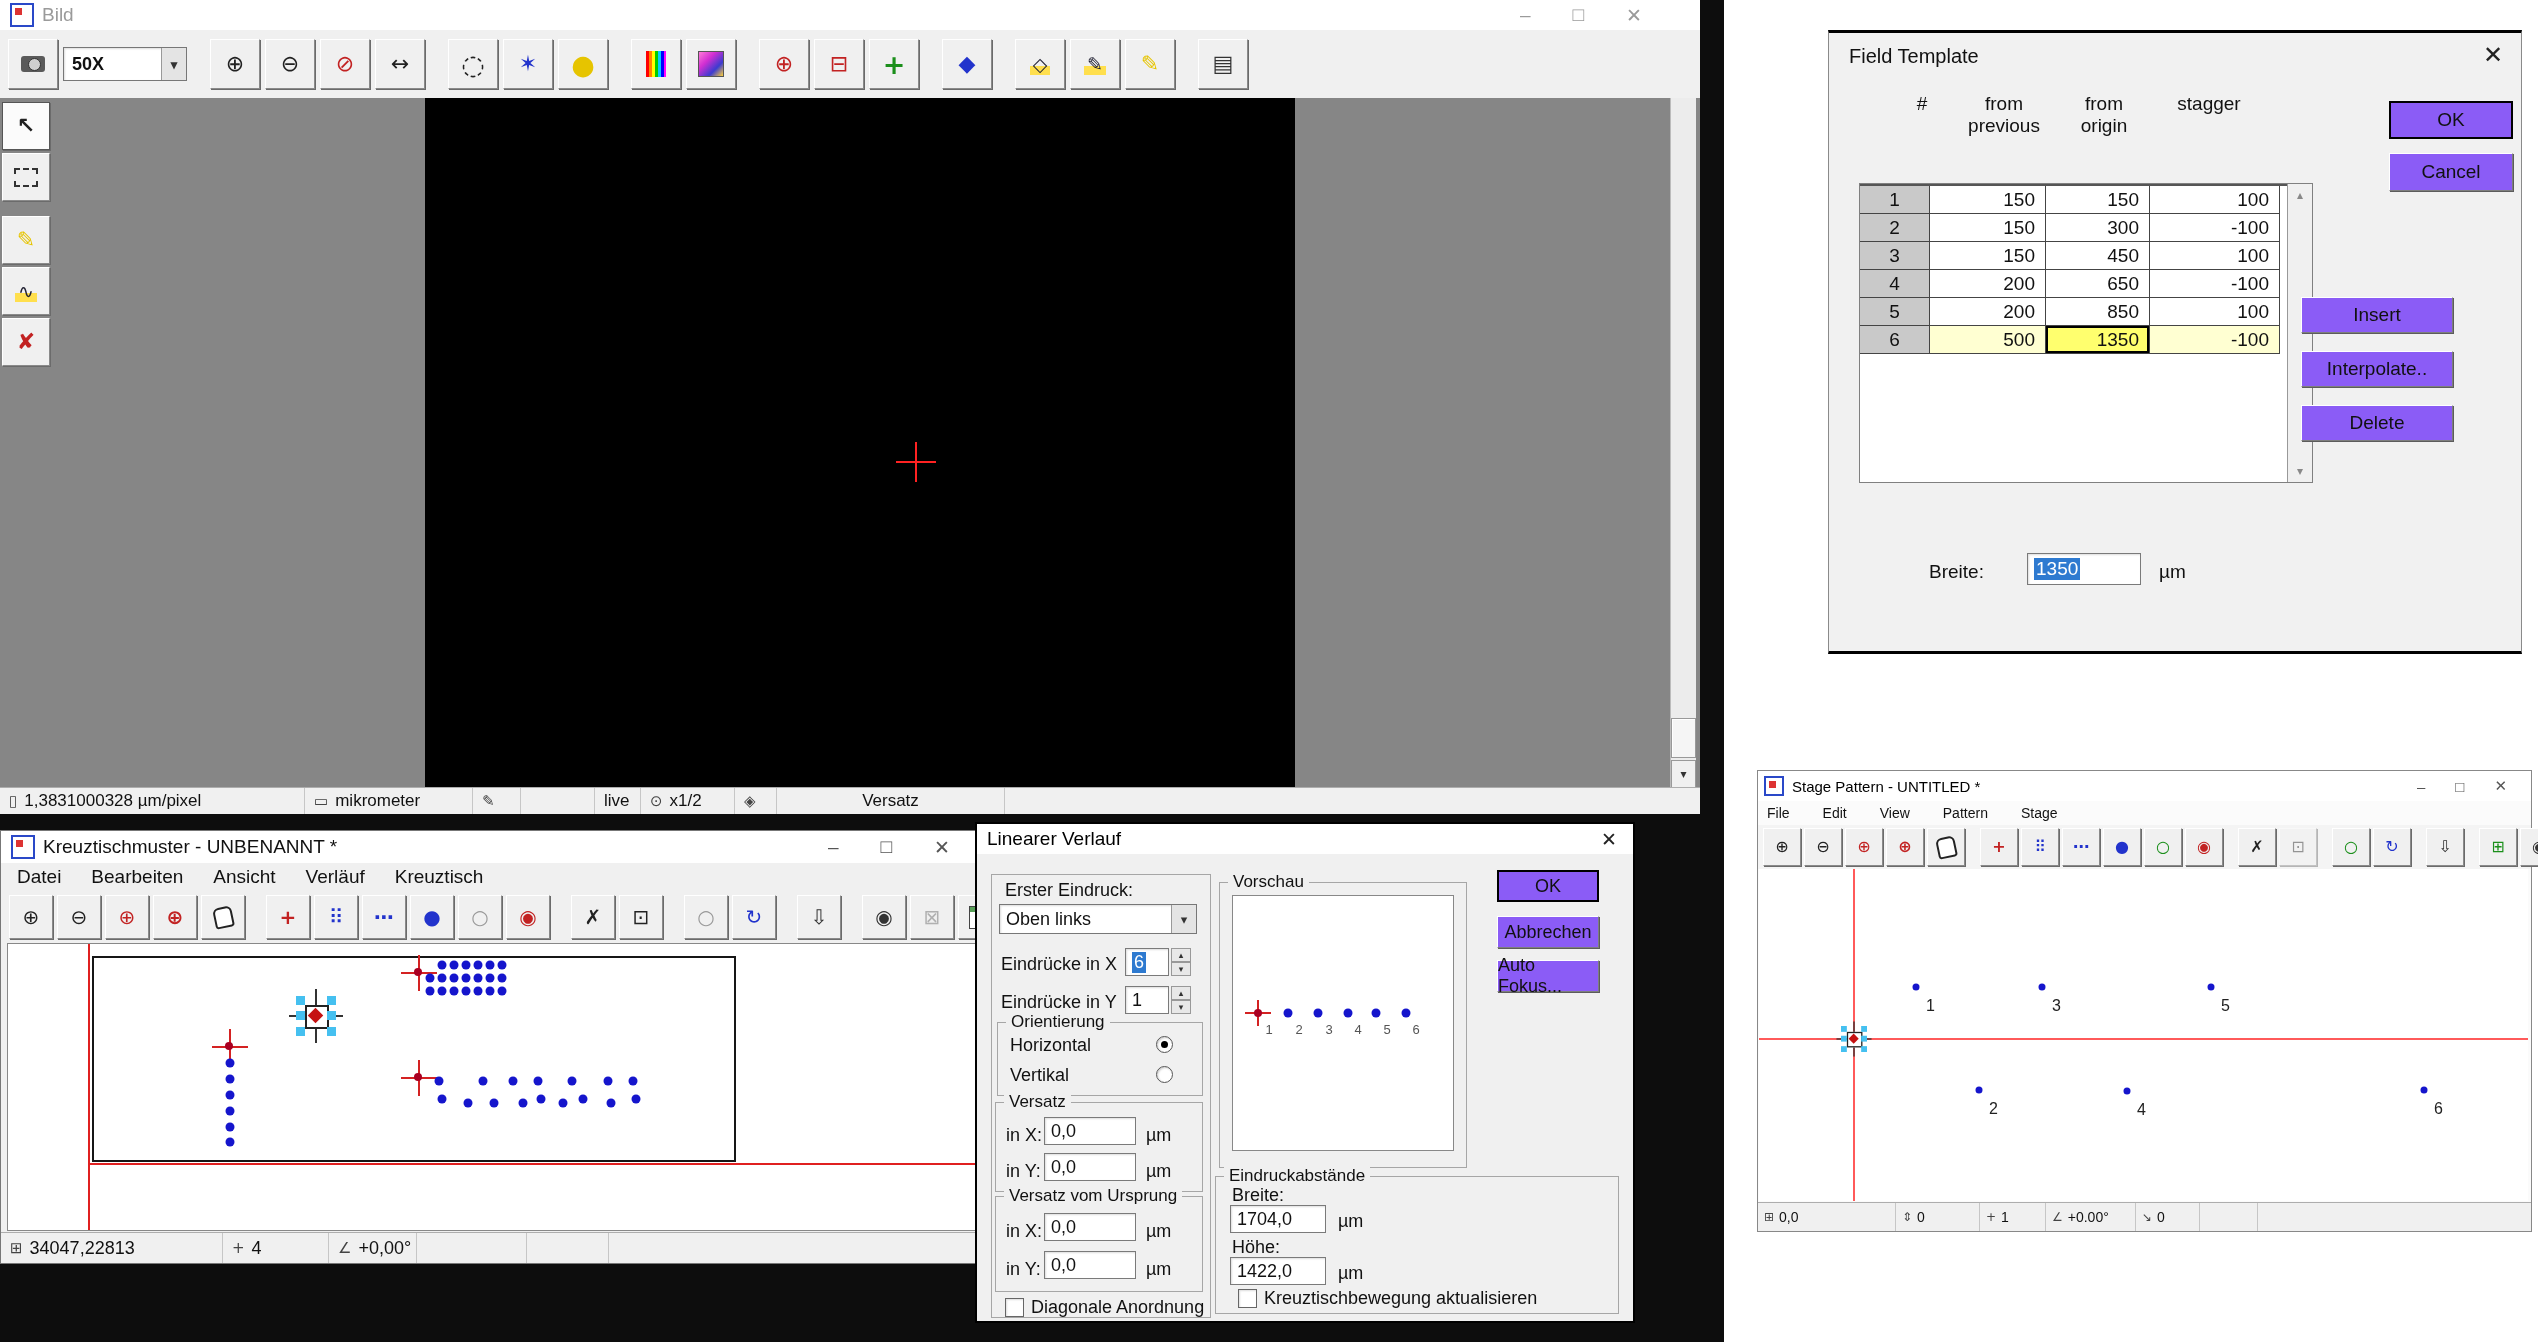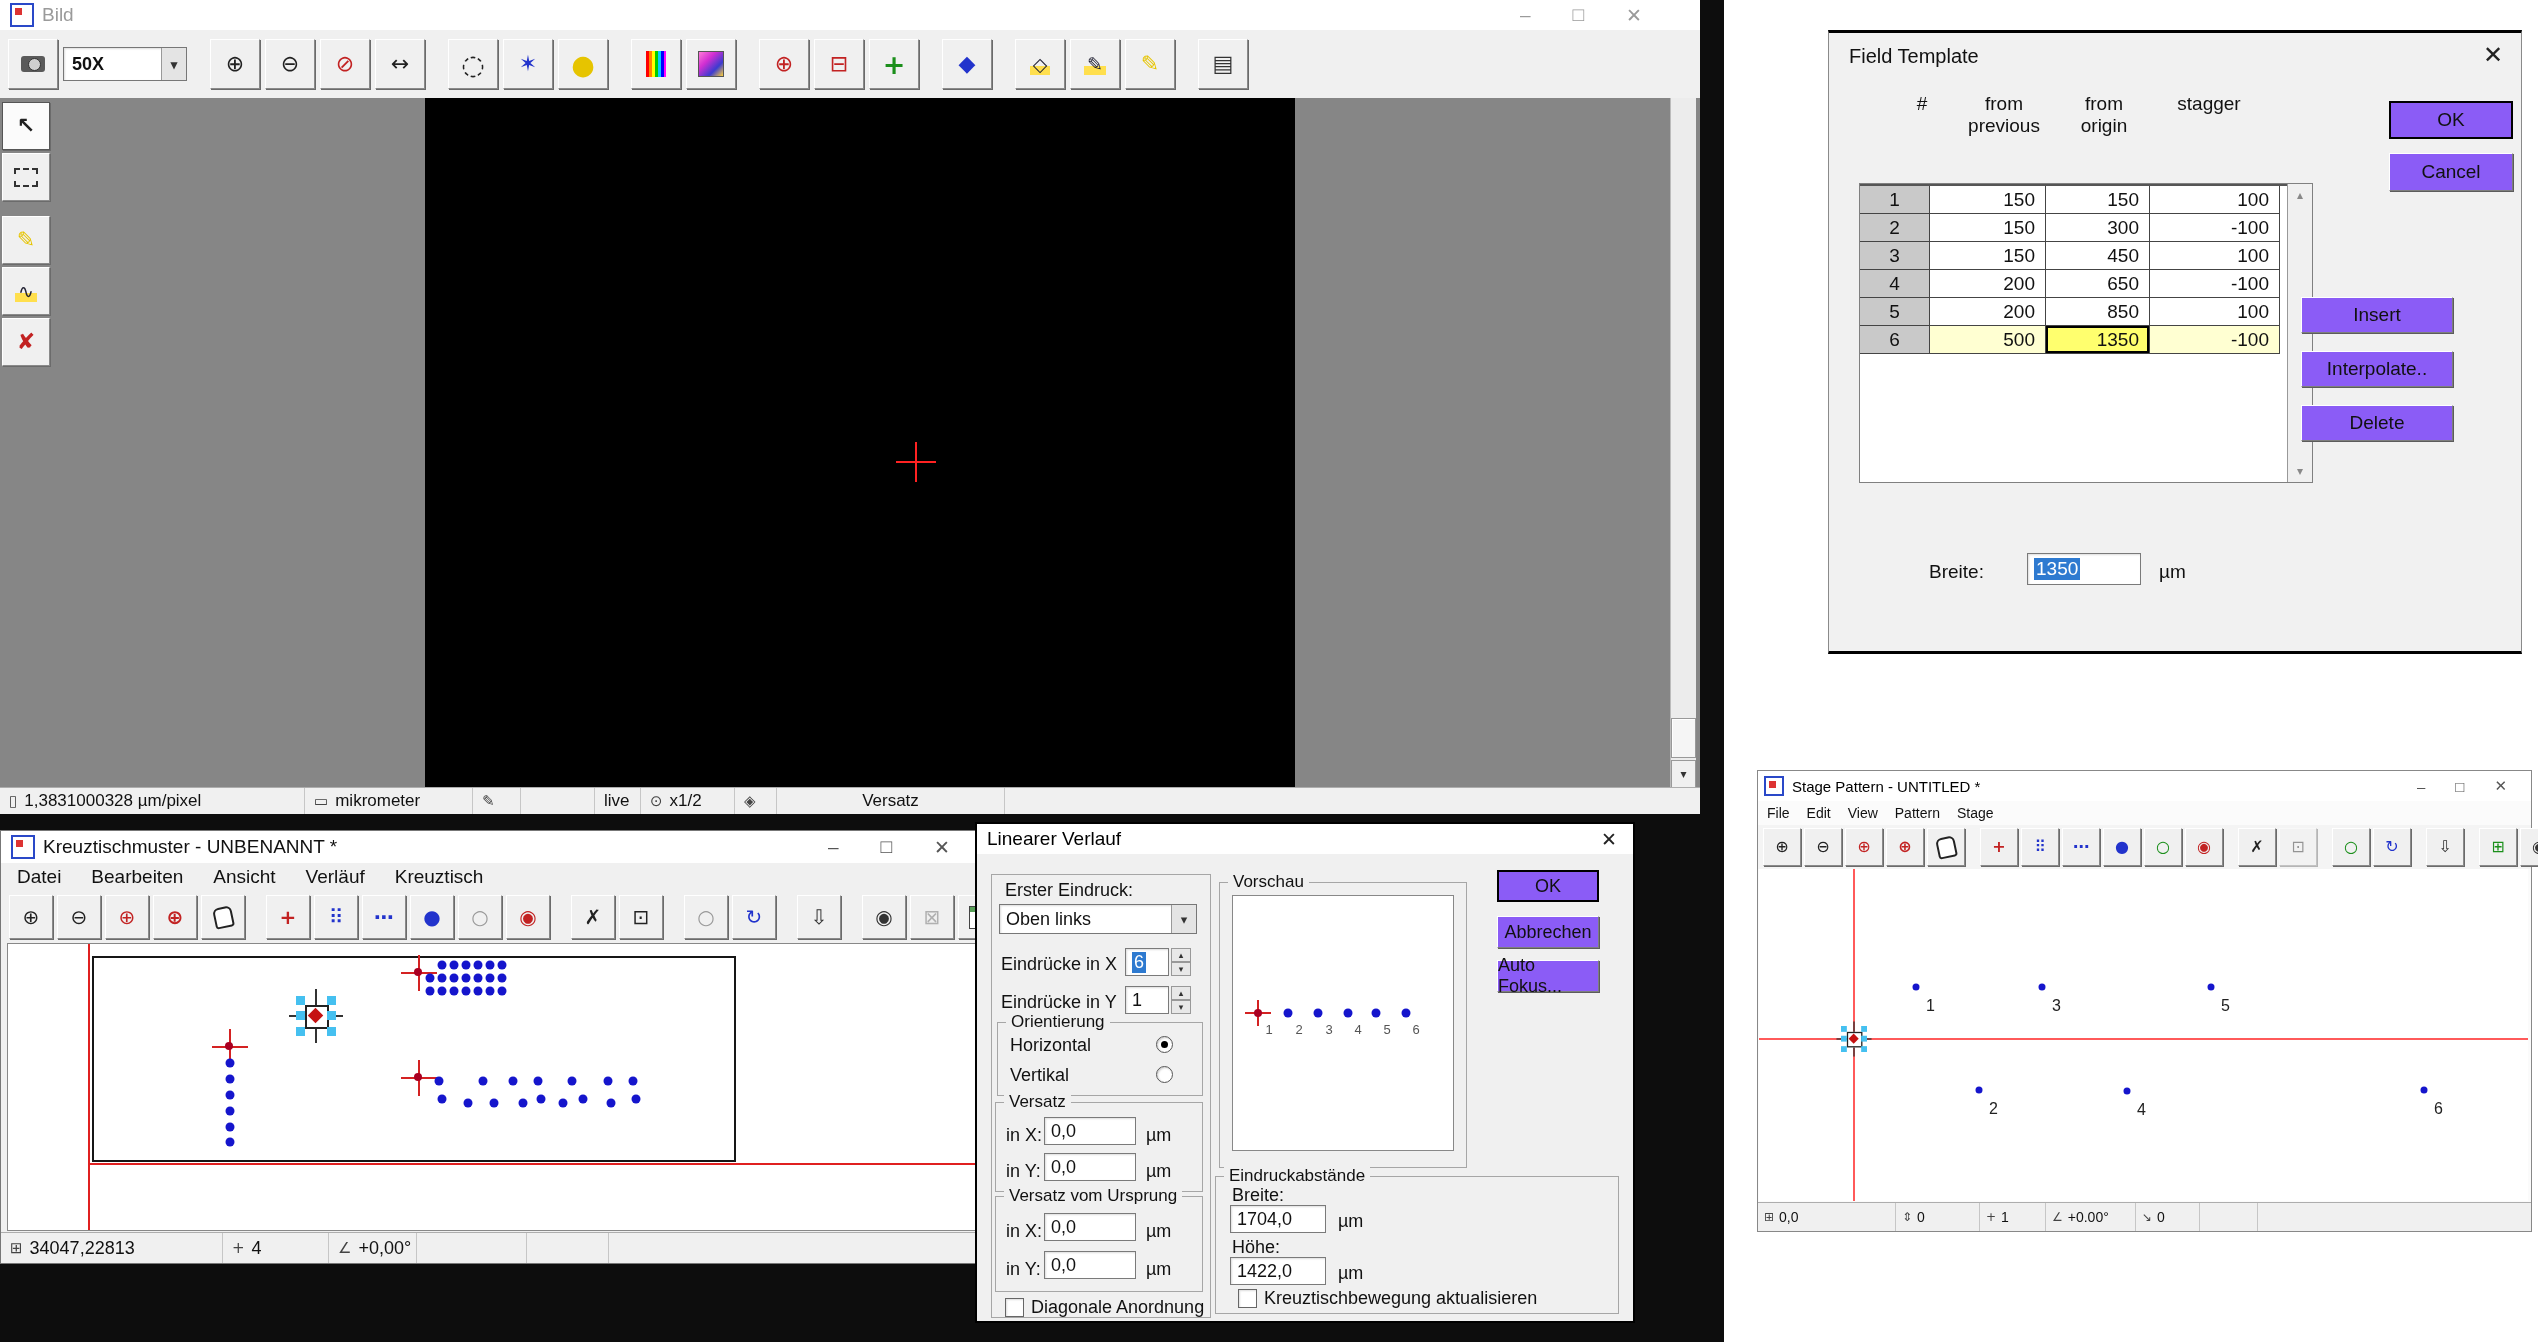--- a/index.html
+++ b/index.html
@@ -160,21 +160,21 @@
   .ftscroll span{position:absolute;left:0;right:0;text-align:center;font-size:12px;color:#888;font-family:"DejaVu Sans",sans-serif}
   .ftup{top:4px}.ftdn{bottom:4px}
 
   
   .swin{left:1757px;top:770px;width:773px;height:460px;background:#fbfbfb;border:1px solid #888}
   .swin .tbar{height:30px;padding-left:6px}
   .swin .ttext{font-size:15px;color:#000}
   .swin .wbox{right:24px;gap:30px}
   .swin .wctl{font-size:15px}
   .swin .appicon{width:16px;height:16px}
-  .swin .menubar{top:30px;height:24px;gap:17px;padding-left:9px;font-size:14px;background:#fbfbfb}
+  .swin .menubar{top:30px;height:24px;gap:33px;padding-left:9px;font-size:14px;background:#fbfbfb}
   .stb{position:absolute;left:0;right:0;top:54px;height:44px;display:flex;align-items:center;gap:3px;
        padding-left:5px;background:#f4f4f4}
   .stb .tbtn{width:36px;height:36px}
   .stb .g{font-size:16px}
   .stb .tsep{width:9px}
   .scanvas{position:absolute;left:1px;top:98px;width:769px;height:332px;background:#fff;overflow:hidden}
   .svred{position:absolute;left:94px;top:0;bottom:0;width:2px;background:#ff5a5a}
   .shred{position:absolute;left:0;right:0;top:169px;height:2px;background:#ff5a5a}
   .swin .statusbar{height:28px;font-size:14px}
   .swin .sic{font-size:12px}

